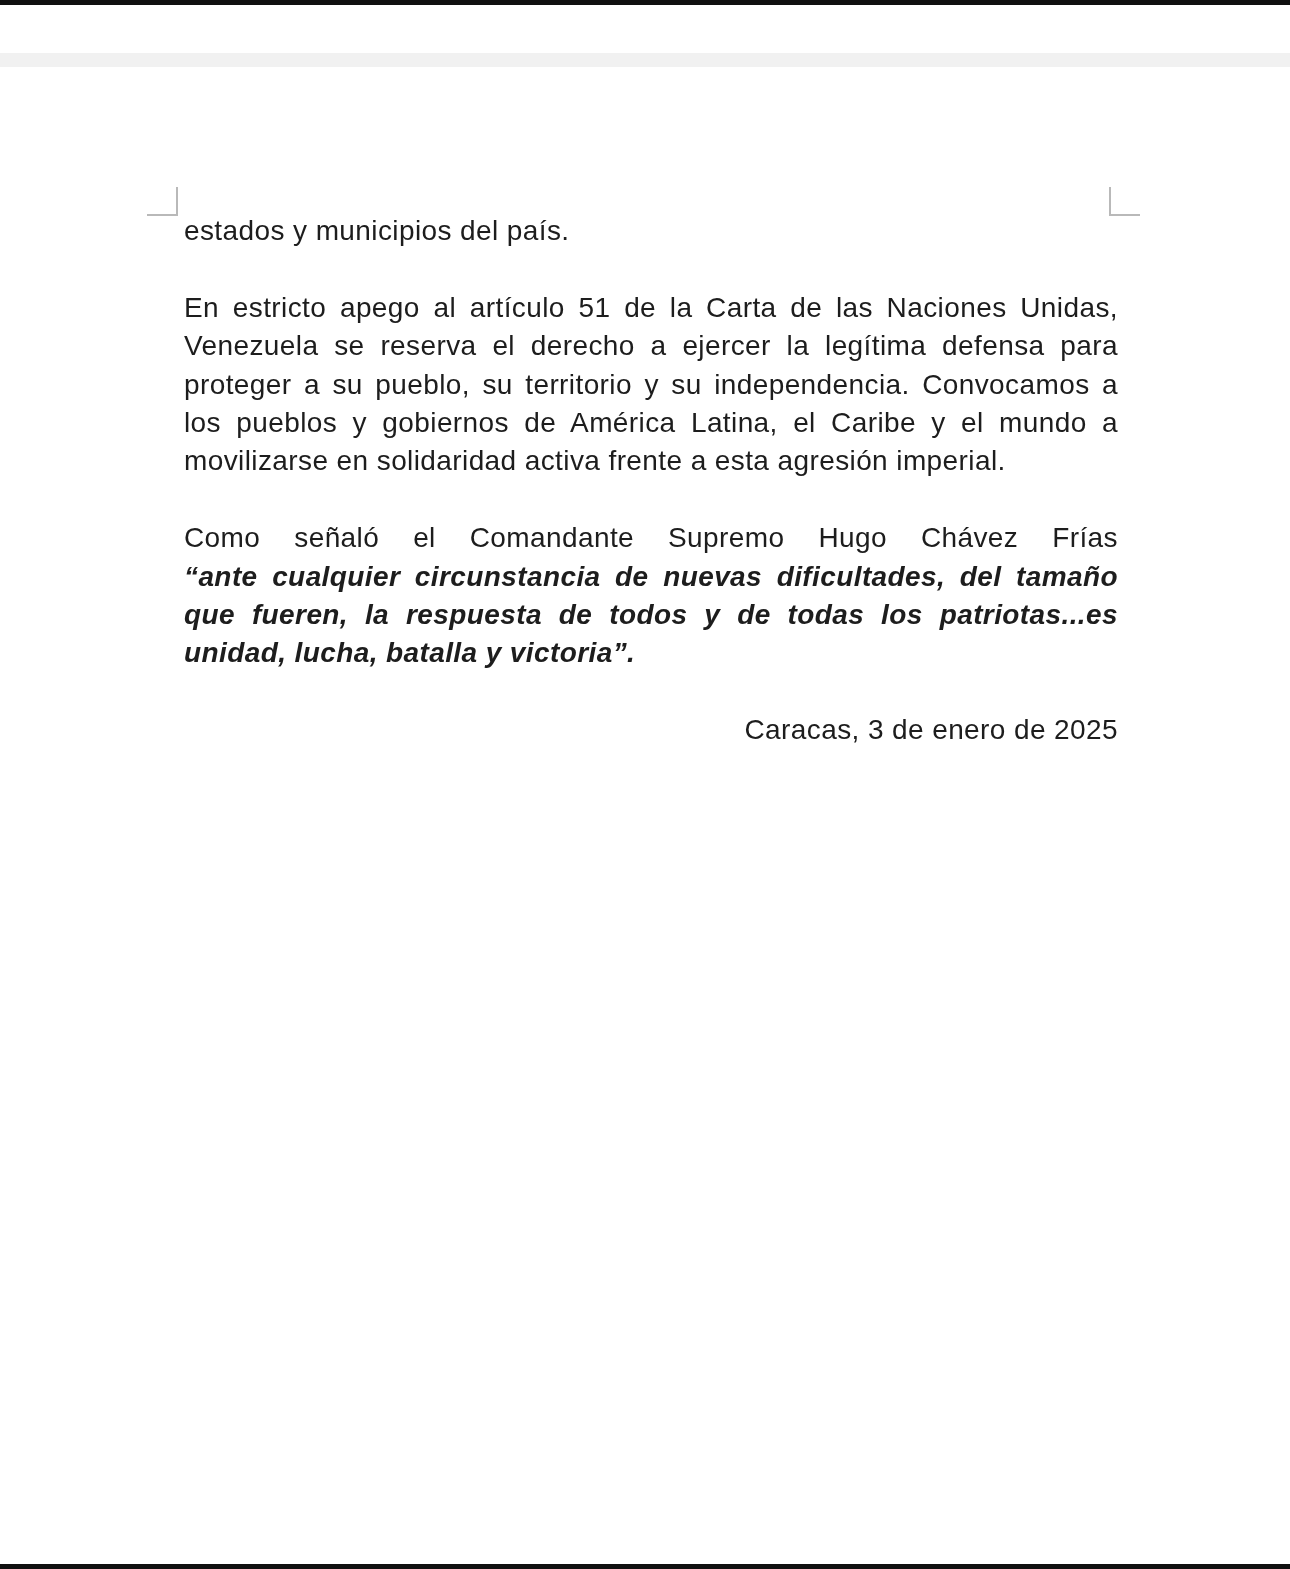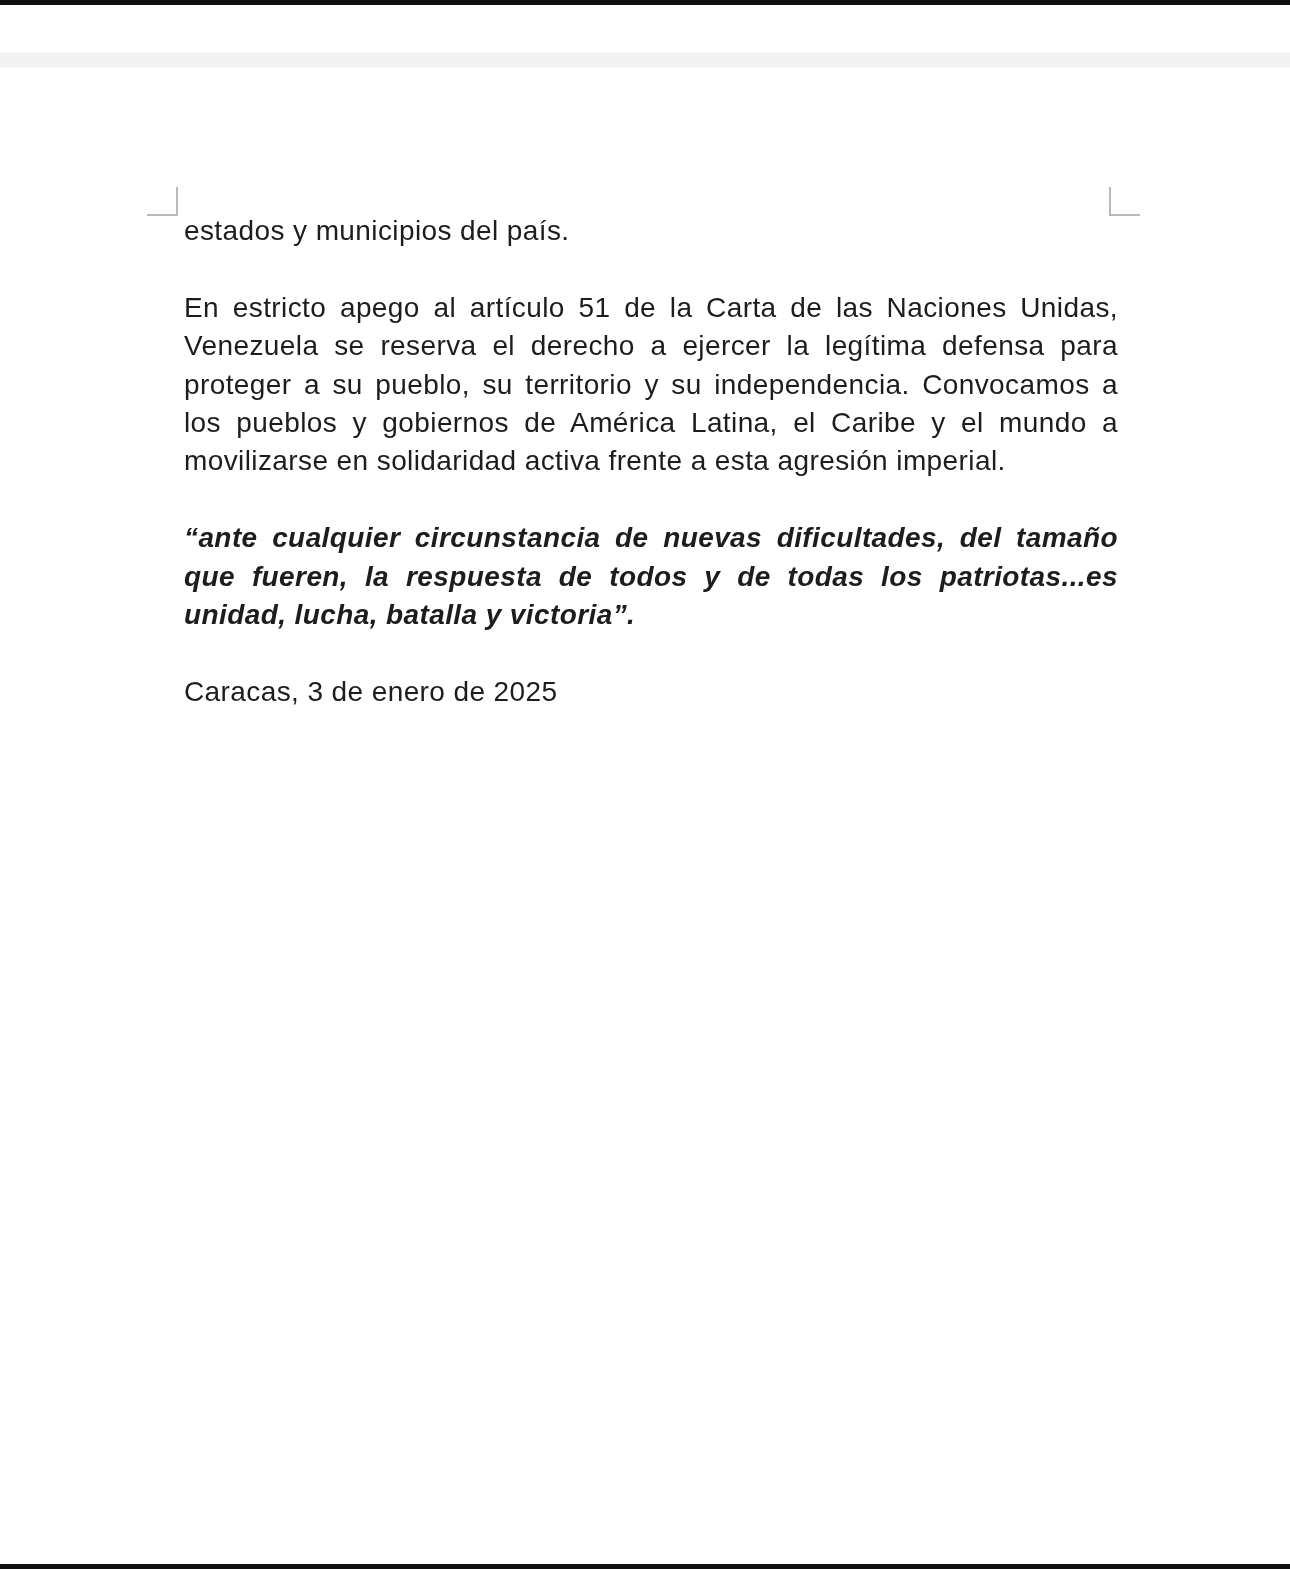--- a/index.html
+++ b/index.html
@@ -65,40 +65,41 @@
     margin-bottom:0;
   }
   .para.quote{
     font-weight:bold;
     font-style:italic;
     text-align:justify;
     text-align-last:left;
     margin-bottom:38.4px;
   }
   .dateline{
-    text-align:left;
+    text-align:right;
     margin-top:38.4px;
   }
 </style>
 </head>
 <body>
 
 <div>
 
   <div class="edge-bar-top"></div>
   <div class="scan-band"></div>
 
   <div class="corner-mark left"></div>
   <div class="corner-mark right"></div>
 
   <div class="doc-body">
     <p class="para tail">estados y municipios del país.</p>
 
     <p class="para">En estricto apego al artículo 51 de la Carta de las Naciones Unidas, Venezuela se reserva el derecho a ejercer la legítima defensa para proteger a su pueblo, su territorio y su independencia. Convocamos a los pueblos y gobiernos de América Latina, el Caribe y el mundo a movilizarse en solidaridad activa frente a esta agresión imperial.</p>
 
+    <p class="para intro-line">Como señaló el Comandante Supremo Hugo Chávez Frías</p>
 
     <p class="para quote">“ante cualquier circunstancia de nuevas dificultades, del tamaño que fueren, la respuesta de todos y de todas los patriotas...es unidad, lucha, batalla y victoria”.</p>
 
     <p class="dateline">Caracas, 3 de enero de 2025</p>
   </div>
 
   <div class="edge-bar-bottom"></div>
 
 </div>
 

